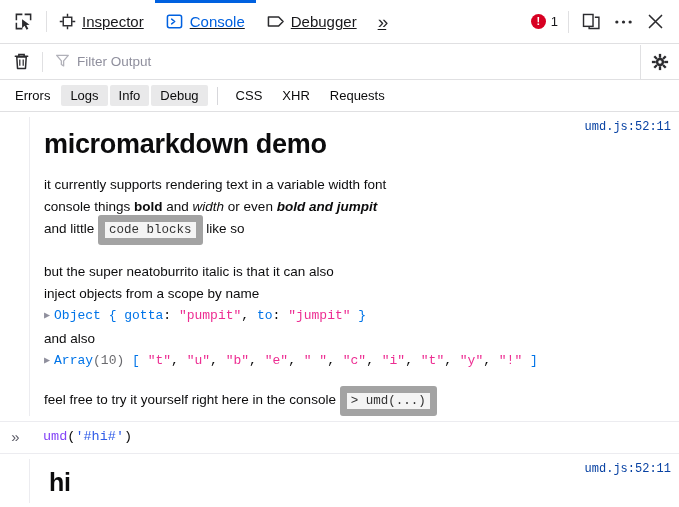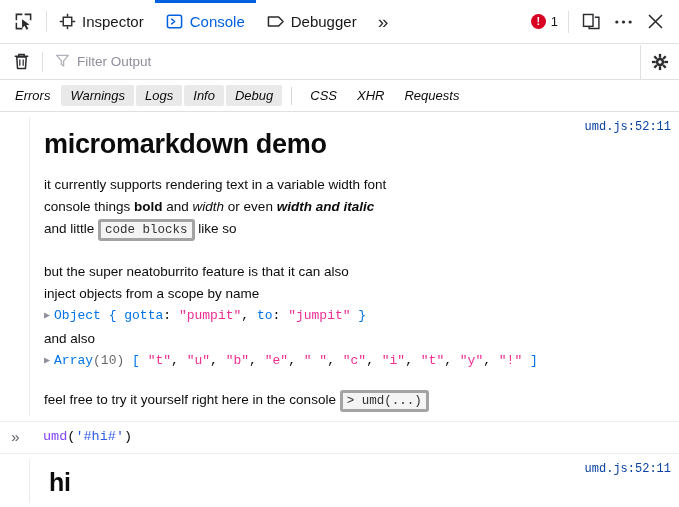--- a/index.html
+++ b/index.html
@@ -24,20 +24,21 @@
     align-items: stretch;
     border-bottom: 1px solid #e0e0e2;
     background: #ffffff;
     position: relative;
   }
   .tb-left {
     display: flex;
     align-items: stretch;
     flex: 1;
     min-width: 0;
+    text-decoration: underline;
   }
   .tb-right {
     display: flex;
     align-items: center;
     padding-right: 8px;
   }
   .picker-btn {
     width: 46px;
     display: flex;
     align-items: center;
@@ -157,21 +158,20 @@
 
   
   .filterbar {
     height: 31px;
     display: flex;
     align-items: center;
     gap: 2px;
     padding: 0 6px;
     border-bottom: 1px solid #e0e0e2;
     background: #ffffff;
-    font-style: italic;
   }
   .fbtn {
     padding: 3px 9px;
     border-radius: 2px;
     font-size: 13px;
     color: #0c0c0d;
     cursor: pointer;
     white-space: nowrap;
   }
   .fbtn.on {
@@ -235,21 +235,21 @@
     line-height: 21px;
     color: #0c0c0d;
     margin: 0;
   }
   .md-p + .md-p { margin-top: 1px; }
   .md-gap { height: 20px; }
   code.inline {
     font-family: "Liberation Mono", monospace;
     font-size: 12.5px;
     background: #f4f4f4;
-    border: 3px solid #a3a3a3;
+    border: 7px solid #a3a3a3;
     border-radius: 3px;
     padding: 1px 4px;
     color: #333;
     white-space: pre;
   }
   .obj-line {
     font-family: "Liberation Mono", monospace;
     font-size: 13px;
     line-height: 20px;
     display: flex;
@@ -411,48 +411,47 @@
         <rect x="14.7" y="8.7" width="4.3" height="2.6" transform="rotate(45 10 10)"></rect>
       </g>
       <circle cx="10" cy="10" r="4.6" fill="#2b2b2e"></circle>
       <circle cx="10" cy="10" r="1.9" fill="#ffffff"></circle>
     </svg>
   </div>
 </div>
 
 <div class="filterbar">
   <div class="fbtn">Errors</div>
-  <div class="fbtn on">Warnings</div>
   <div class="fbtn on">Logs</div>
   <div class="fbtn on">Info</div>
   <div class="fbtn on">Debug</div>
   <div class="fsep"></div>
   <div class="fbtn">CSS</div>
   <div class="fbtn">XHR</div>
   <div class="fbtn">Requests</div>
 </div>
 
 <div class="output">
 
   <div class="msg">
     <div class="msg-gutter"></div>
     <div class="msg-body">
       <a class="frame-link">umd.js:52:11</a>
 
       <div class="md-h1">micromarkdown demo</div>
 
       <p class="md-p">it currently supports rendering text in a variable width font</p>
 
-      <p class="md-p"><span>console things </span><b>bold</b><span> and </span><i>width</i><span> or even </span><b><i>width and italic</i></b></p>
+      <p class="md-p"><span>console things </span><b>bold</b><span> and </span><i>width</i><span> or even </span><b><i>bold and jumpit</i></b></p>
 
       <p class="md-p"><span>and little </span><code class="inline">code blocks</code><span> like so</span></p>
 
       <div class="md-gap"></div>
 
-      <p class="md-p">but the super neatoburrito feature is that it can also</p>
+      <p class="md-p">but the super neatoburrito italic is that it can also</p>
       <p class="md-p">inject objects from a scope by name</p>
 
       <div class="obj-line">
         <span class="twisty">▶</span>
         <span><span class="tk-obj">Object</span><span class="tk-punc"> { </span><span class="tk-key">gotta</span><span class="tk-plain">: </span><span class="tk-str">"pumpit"</span><span class="tk-plain">, </span><span class="tk-key">to</span><span class="tk-plain">: </span><span class="tk-str">"jumpit"</span><span class="tk-punc"> }</span></span>
       </div>
 
       <p class="md-p">and also</p>
 
       <div class="obj-line">

